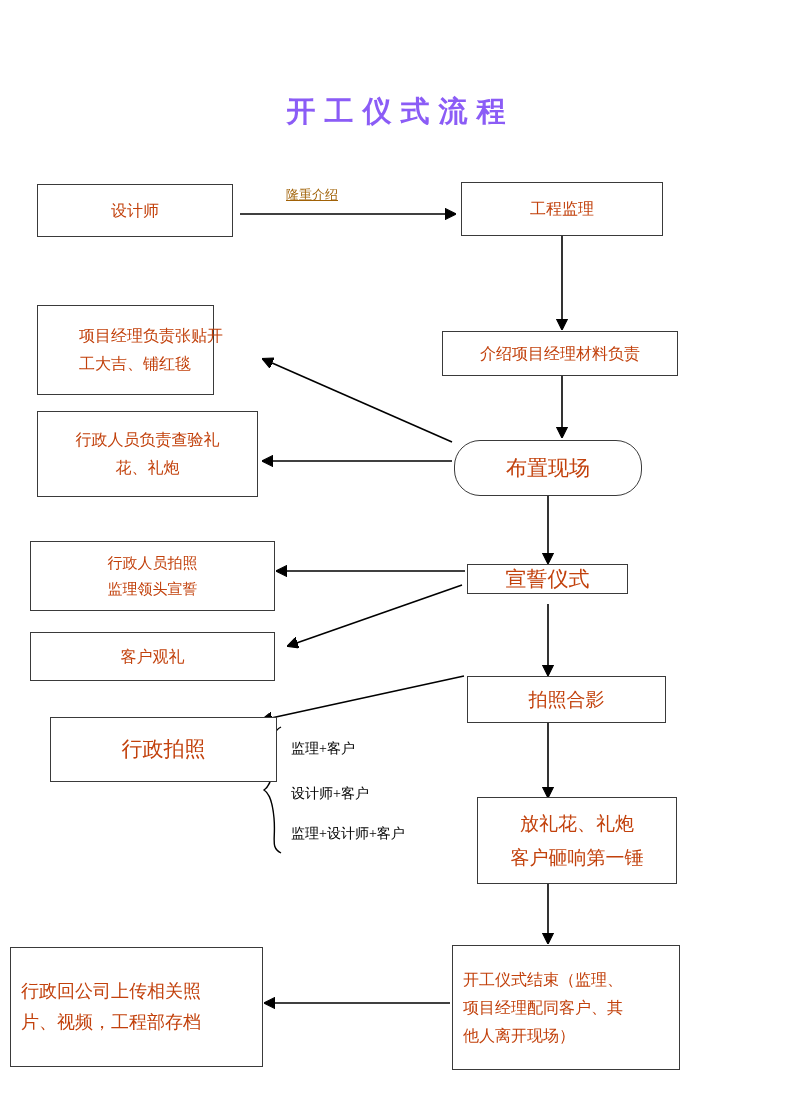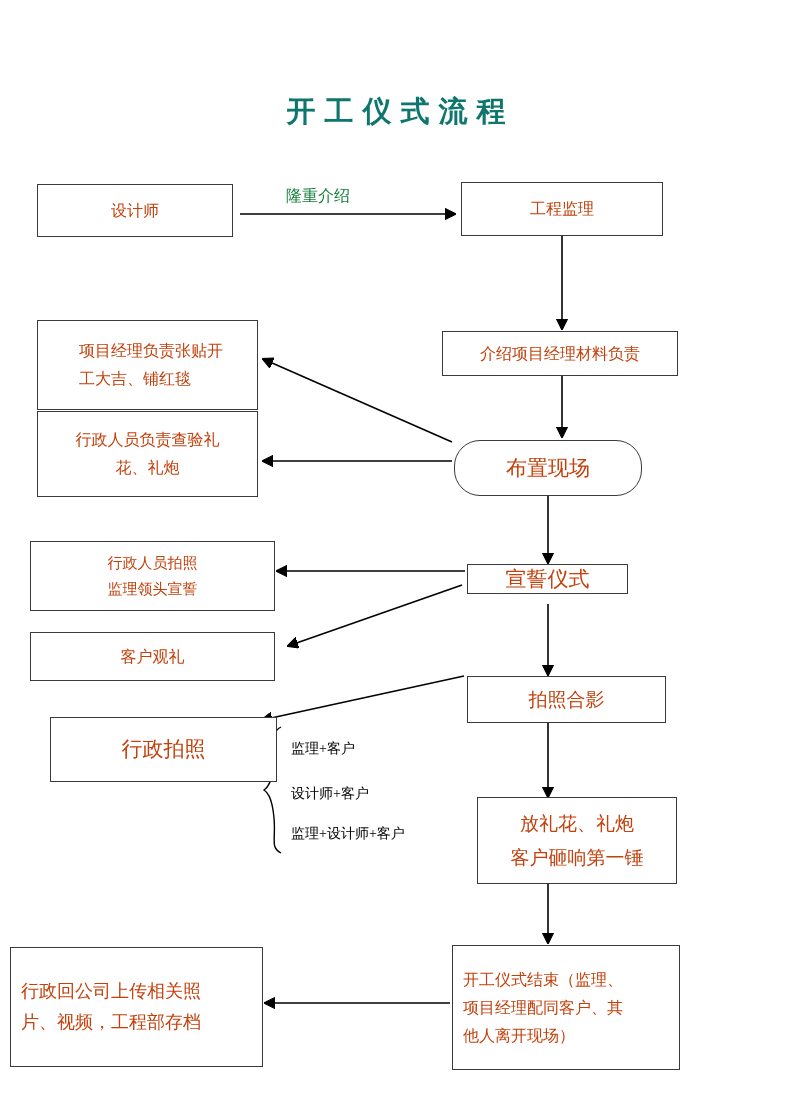--- a/index.html
+++ b/index.html
@@ -29,21 +29,21 @@
     position: absolute;
     left: 0;
     top: 92px;
     width: 792px;
     text-align: center;
     font-family: "DejaVu Sans", "Liberation Sans", sans-serif;
     font-weight: bold;
     font-size: 29px;
     letter-spacing: 9px;
     text-indent: 9px;
-    color: #0f766e;
+    color: #8b5cf6;
   }
 
   
   .node {
     position: absolute;
     box-sizing: border-box;
     border: 1.2px solid #3a3a3a;
     background: #ffffff;
     display: flex;
     flex-direction: column;
@@ -55,23 +55,24 @@
     color: #c2410c;
     padding: 0 4px;
   }
   .node .ln { display: block; white-space: nowrap; }
   .node.big { font-size: 21px; }
   .node.leftalign { align-items: flex-start; text-align: left; padding-left: 10px; }
 
   
   .edge-label {
     position: absolute;
-    font-size: 16px;
-    color: #15803d;
+    font-size: 13px;
+    color: #a16207;
     white-space: nowrap;
+    text-decoration: underline;
   }
 
   
   .brace-item {
     position: absolute;
     font-size: 14px;
     color: #000;
     white-space: nowrap;
   }
 
@@ -140,21 +141,21 @@
   <div class="edge-label" style="left:286px; top:186px;"><span>隆重介绍</span></div>
 
   <div class="node" style="left:461px; top:182px; width:202px; height:54px;">
     <span class="ln">工程监理</span>
   </div>
 
   <div class="node" style="left:442px; top:331px; width:236px; height:45px;">
     <span class="ln">介绍项目经理材料负责</span>
   </div>
 
-  <div class="node leftalign" style="left:37px; top:320px; width:221px; height:90px;padding-left:41px;">
+  <div class="node leftalign" style="left:37px; top:305px; width:177px; height:90px;padding-left:41px;">
     <span class="ln">项目经理负责张贴开</span>
     <span class="ln">工大吉、铺红毯</span>
   </div>
 
   <div class="node" style="left:37px; top:411px; width:221px; height:86px;">
     <span class="ln">行政人员负责查验礼</span>
     <span class="ln">花、礼炮</span>
   </div>
 
   <div class="node big" style="left:454px; top:440px; width:188px; height:56px;border-radius:26px;">

